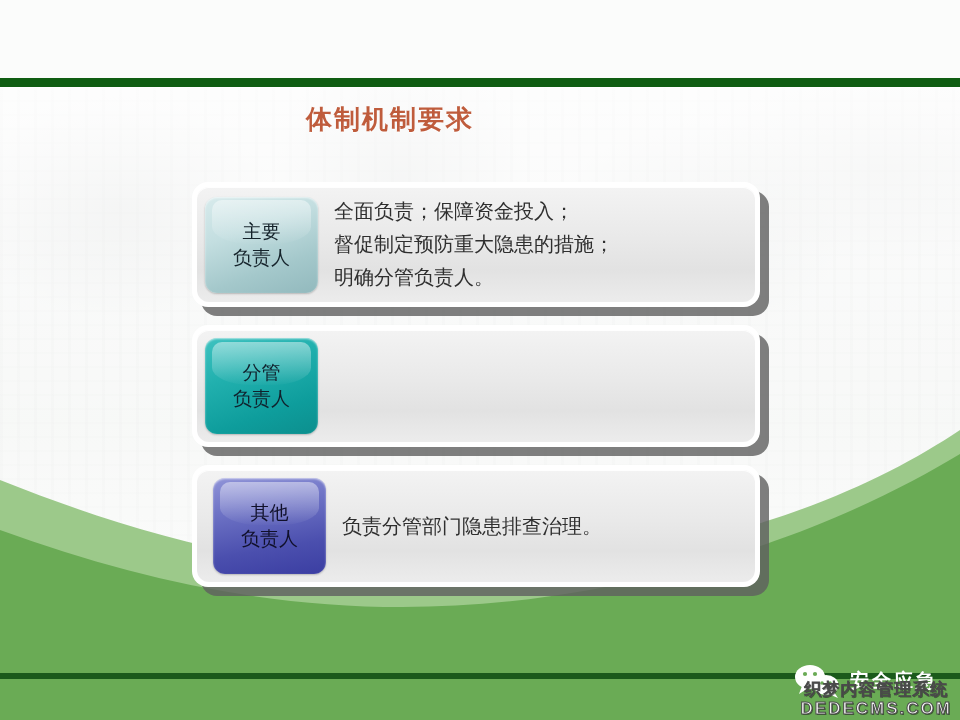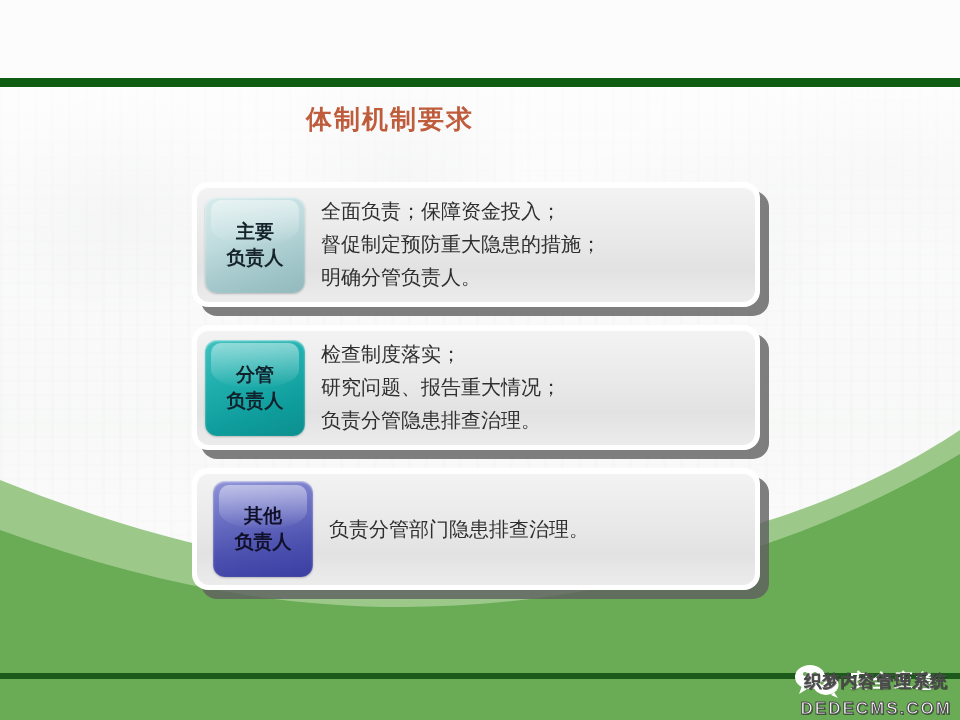--- a/index.html
+++ b/index.html
@@ -127,30 +127,30 @@
     border-radius: 12px;
     background: linear-gradient(180deg, #f3f3f3 0%, #e9e9e9 45%, #e2e2e2 72%, #ececec 100%);
     box-shadow: inset 0 1px 0 rgba(255,255,255,0.9);
     min-height: 108px;
     padding: 8px 10px 8px 8px;
     box-sizing: border-box;
   }
 
   .badge {
     flex: 0 0 auto;
-    width: 100px;
+    width: 113px;
     height: 96px;
     border-radius: 12px;
     display: flex;
     flex-direction: column;
     align-items: center;
     justify-content: center;
     font-size: 19px;
     line-height: 1.35;
-    font-weight: bold;
+    font-weight: normal;
     color: #1a1a2e;
     text-align: center;
     box-shadow: inset 0 1px 2px rgba(255,255,255,0.65),
                 0 1px 2px rgba(0,0,0,0.22);
     position: relative;
     overflow: hidden;
   }
   .badge::before {
     content: "";
     position: absolute;
@@ -224,21 +224,20 @@
     -webkit-text-stroke: 1px #4a4a4a;
     text-shadow: 1px 1px 0 rgba(0,0,0,0.45);
   }
   .wm-en {
     font-size: 17px;
     font-weight: bold;
     color: #f2f2f2;
     letter-spacing: 2px;
     -webkit-text-stroke: 1px #4a4a4a;
     text-shadow: 1px 1px 0 rgba(0,0,0,0.45);
-    margin-top: 8px;
   }
 </style>
 </head>
 <body>
 
 <div class="slide">
 
   <div class="bg-photo"></div>
   <div class="bg-white-veil" style="position:absolute;left:0;top:88px;width:960px;height:560px;"></div>
 
@@ -269,23 +268,20 @@
 明确分管负责人。</div>
       </div>
     </div>
 
     <div class="card">
       <div class="card-inner">
         <div class="badge b-teal">
           <span>分管</span>
           <span>负责人</span>
         </div>
-        <div class="card-body">检查制度落实；
-研究问题、报告重大情况；
-负责分管隐患排查治理。</div>
       </div>
     </div>
 
     <div class="card">
       <div class="card-inner">
         <div class="badge b-purple">
           <span>其他</span>
           <span>负责人</span>
         </div>
         <div class="card-body">负责分管部门隐患排查治理。</div>

